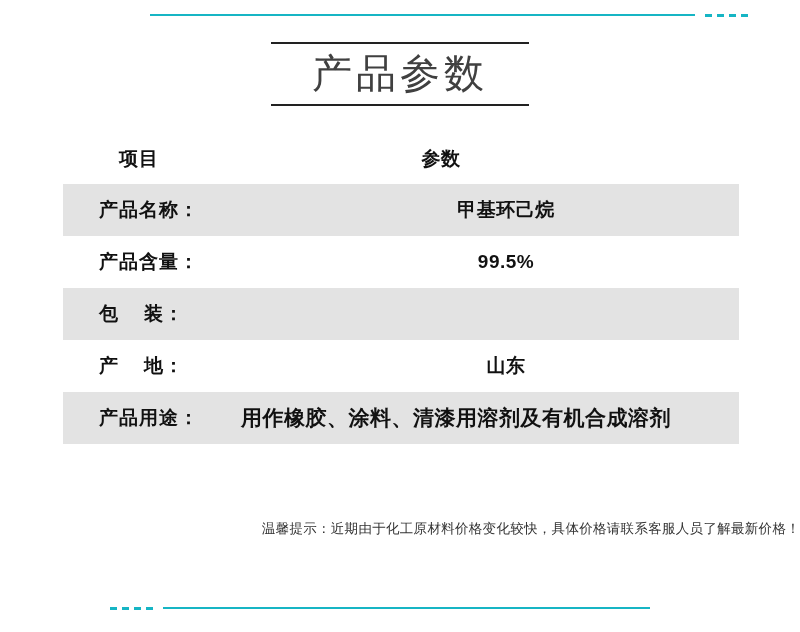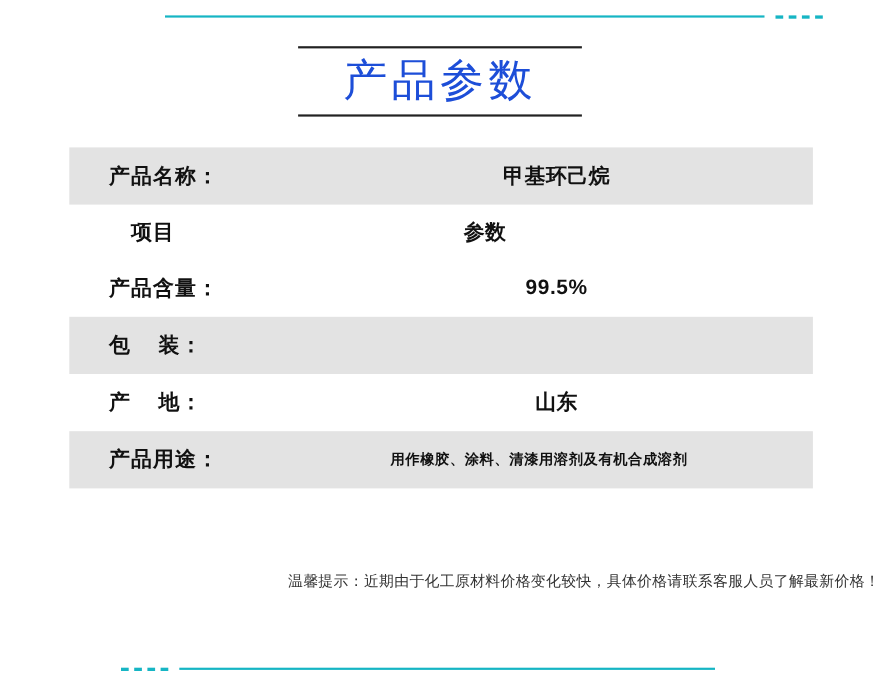--- a/index.html
+++ b/index.html
@@ -68,21 +68,21 @@
     height: 2px;
     background: #222;
     margin: 0 auto;
   }
   .title-text {
     font-size: 40px;
     letter-spacing: 4px;
     font-weight: 500;
     line-height: 1.25;
     padding: 4px 0 6px;
-    color: #1d4ed8;
+    color: #404040;
   }
 
   
   .table {
     position: absolute;
     top: 134px;
     left: 63px;
     width: 676px;
   }
   .row {
@@ -118,23 +118,23 @@
     font-size: 19px;
     font-weight: bold;
     color: #111;
     letter-spacing: 0.5px;
   }
   .row.head .cell-value {
     text-align: center;
     padding-right: 130px;
   }
   .row.usage .cell-value {
-    text-align: center;
+    text-align: left;
     padding-left: 0;
-    font-size: 13px;
+    font-size: 21px;
   }
   .row.usage .cell-label {
     flex: 0 0 178px;
     font-family: Liberation Mono, monospace;
   }
 
   
   .note {
     position: absolute;
     top: 520px;
@@ -160,30 +160,30 @@
 </div>
 
 <div class="title-wrap">
   <div class="title-rule"></div>
   <div class="title-text">产品参数</div>
   <div class="title-rule"></div>
 </div>
 
 <div class="table">
 
+  <div class="row head">
+    <div class="cell-label">项目</div>
+    <div class="cell-value">参数</div>
+  </div>
+
   <div class="row shade">
     <div class="cell-label">产品名称：</div>
     <div class="cell-value">甲基环己烷</div>
   </div>
 
-  <div class="row head">
-    <div class="cell-label">项目</div>
-    <div class="cell-value">参数</div>
-  </div>
-
   <div class="row">
     <div class="cell-label">产品含量：</div>
     <div class="cell-value">99.5%</div>
   </div>
 
   <div class="row shade">
     <div class="cell-label">包    装：</div>
   </div>
 
   <div class="row">

